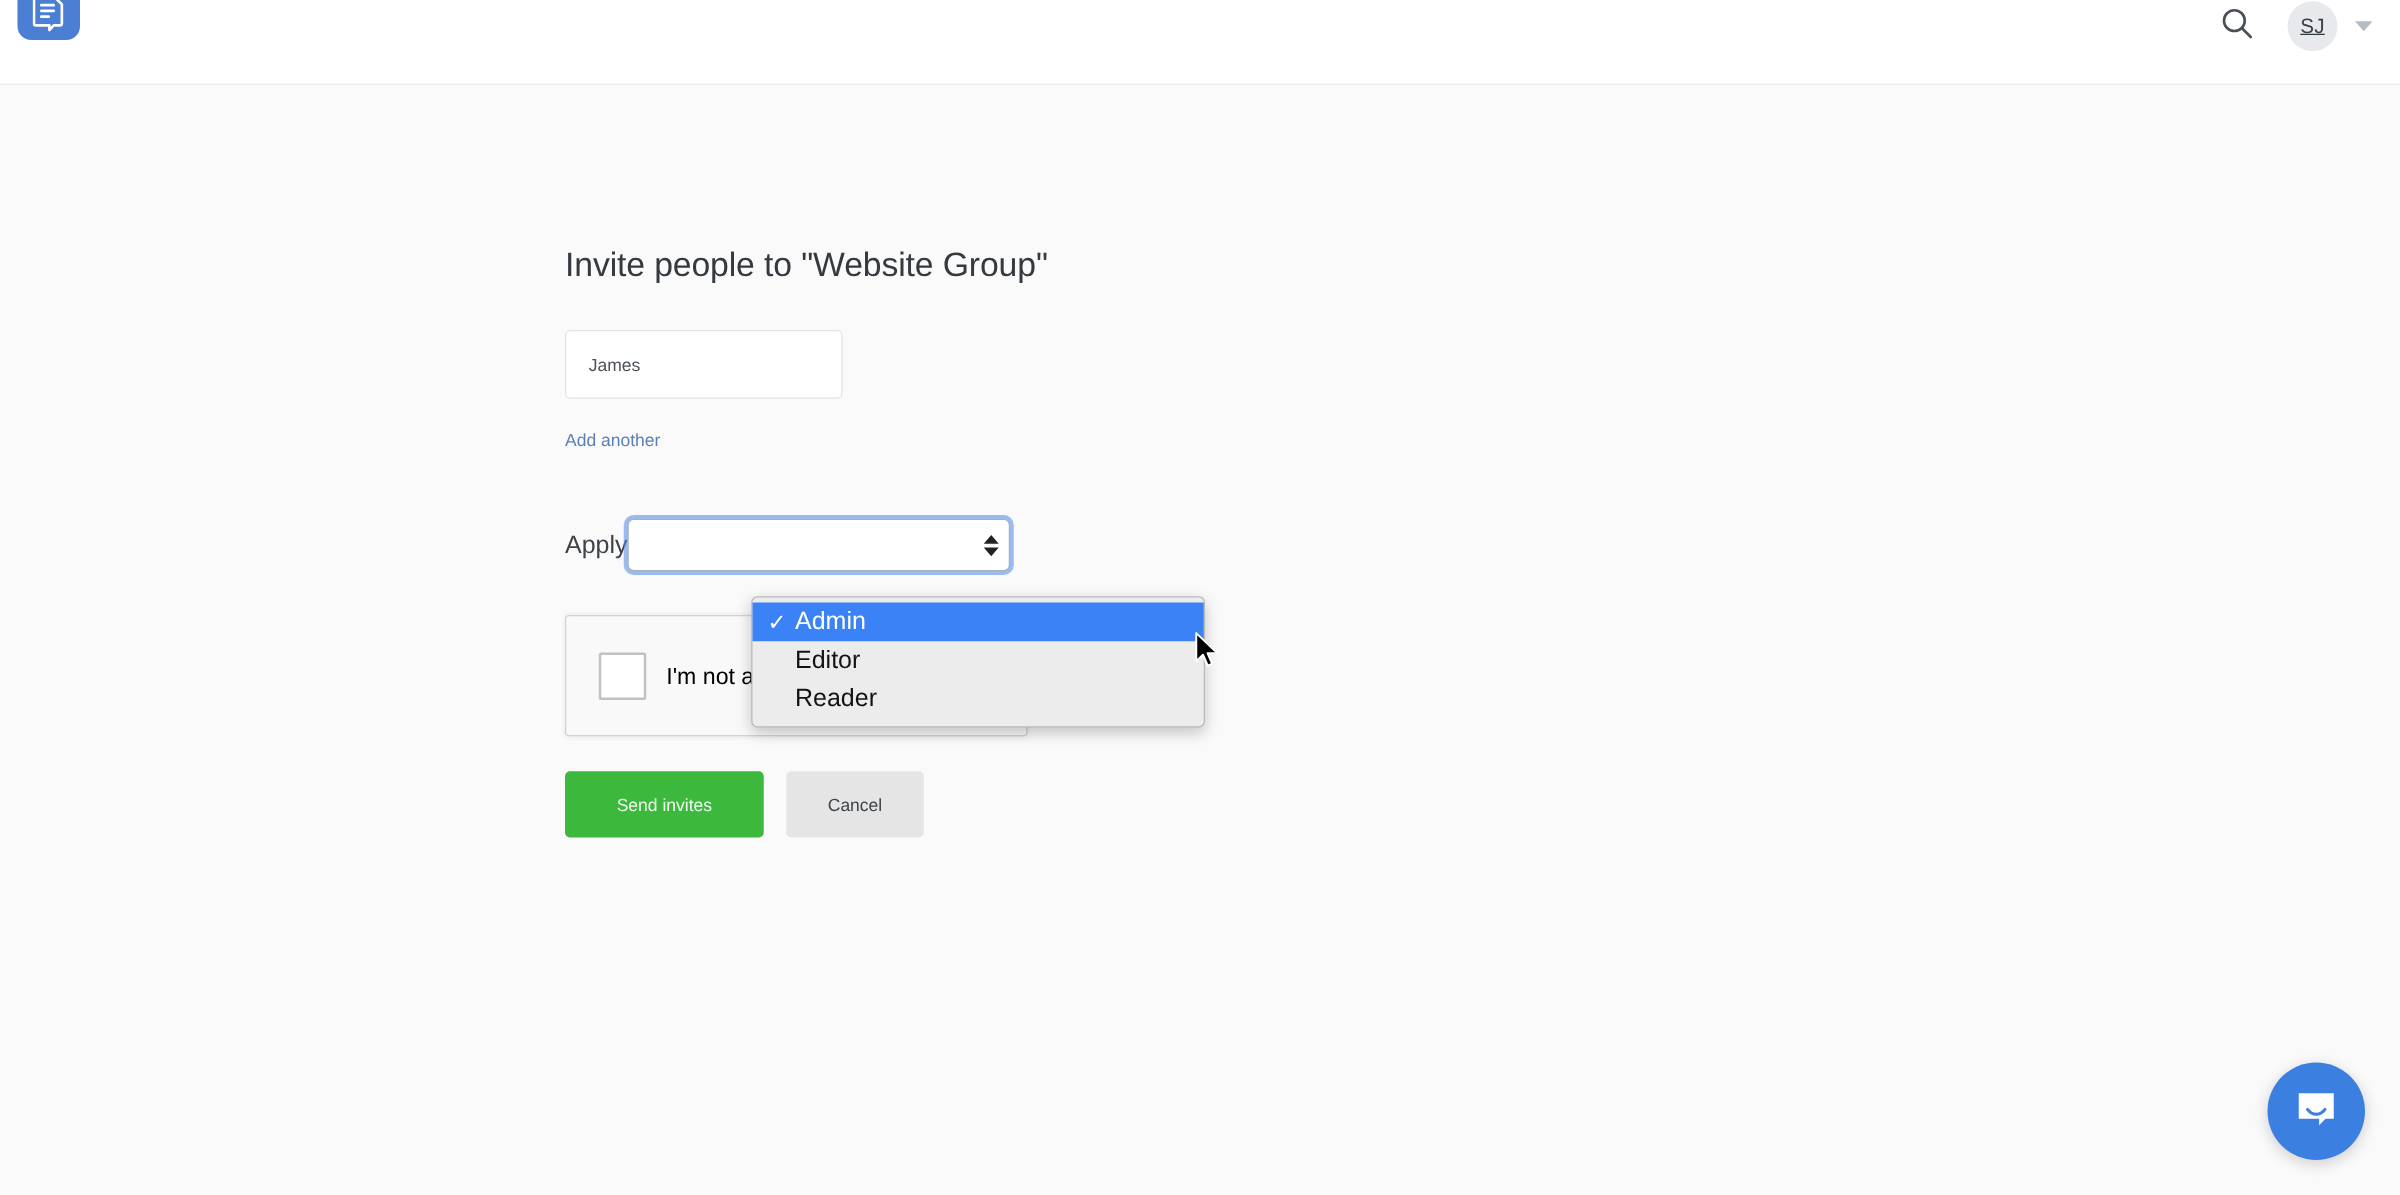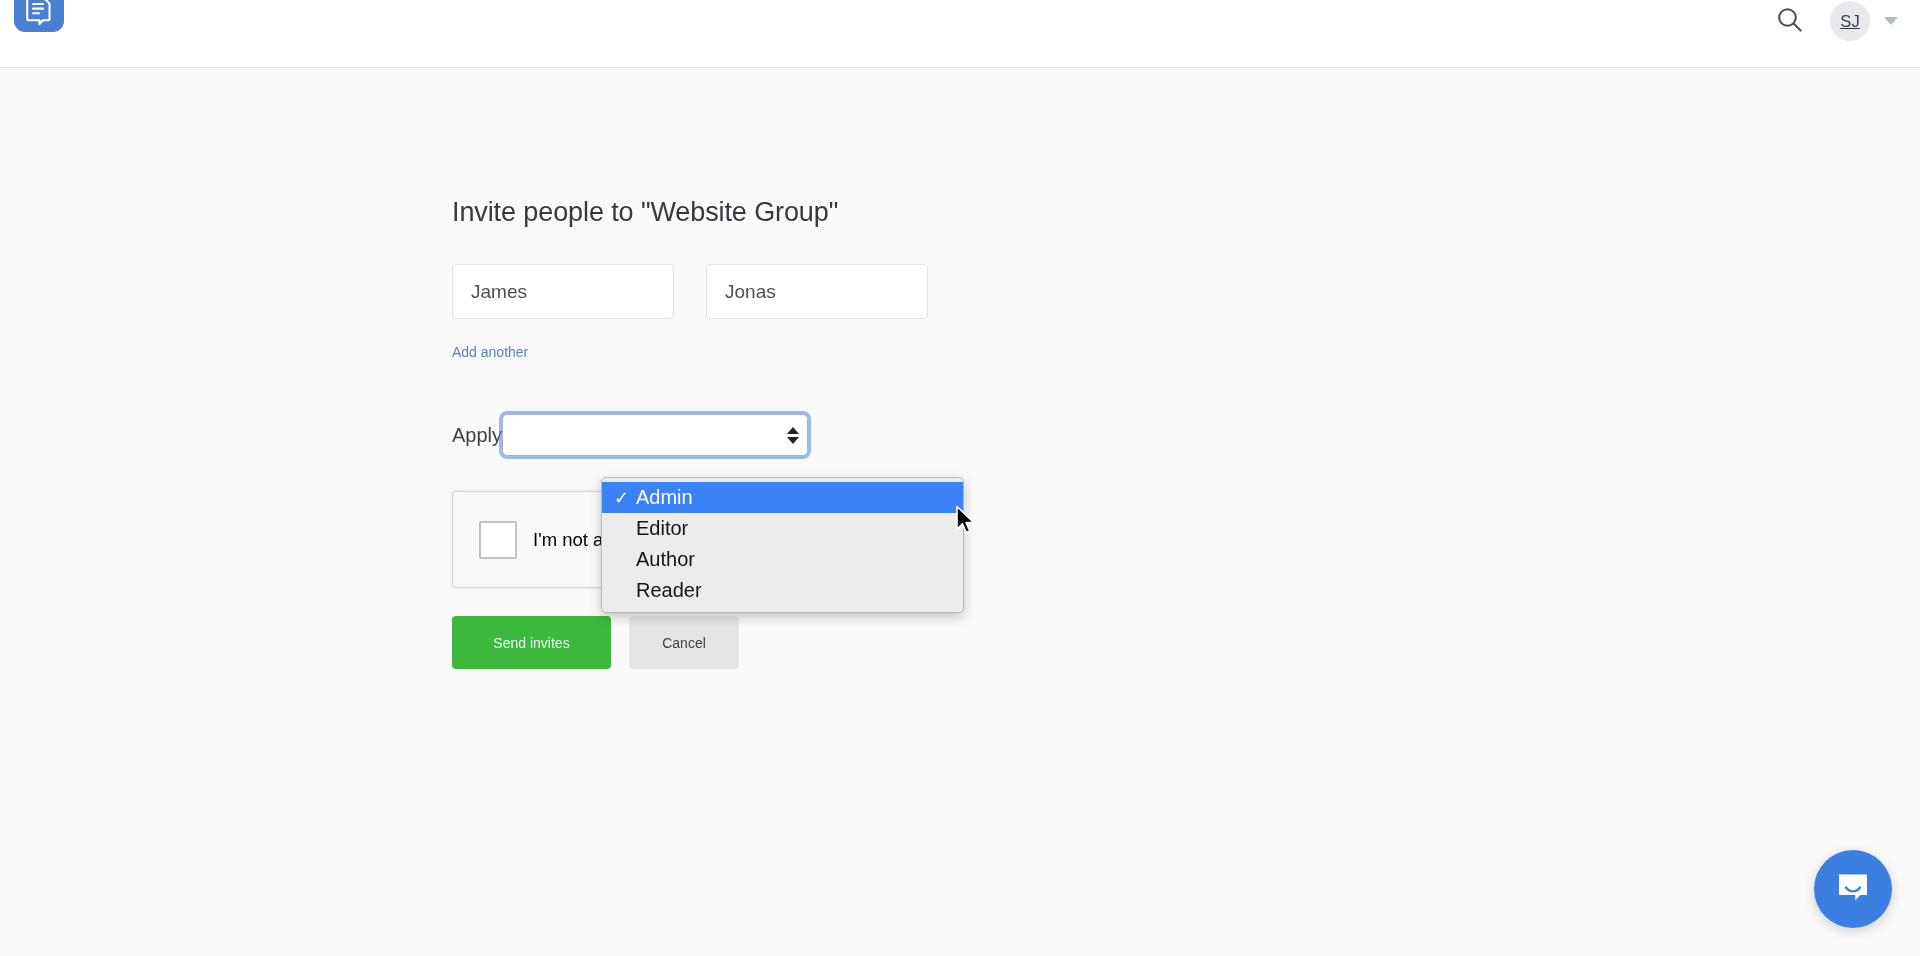--- a/index.html
+++ b/index.html
@@ -113,21 +113,21 @@
   }
   .field {
     height: 55px;
     border: 1px solid #dfe3e6;
     border-radius: 4px;
     background: #ffffff;
     box-sizing: border-box;
     display: flex;
     align-items: center;
     padding: 0 18px;
-    font-size: 19px;
+    font-size: 14px;
     color: #4a5057;
     overflow: hidden;
     white-space: nowrap;
   }
   .field-name { width: 222px; }
   .field-email { width: 303px; }
 
   .add-another {
     display: inline-block;
     margin-top: 25px;
@@ -365,21 +365,20 @@
     </div>
   </div>
 </div>
 
 <div class="content">
 
   <h1 class="page-title">Invite people to "Website Group"</h1>
 
   <div class="fields-row">
     <div class="field field-name" title="First name">James</div>
-    <div class="field field-name" title="Last name">Jonas</div>
   </div>
 
   <a class="add-another">Add another</a>
 
   <div class="role-row">
     <span class="role-label">Apply a role</span>
     <div class="select-box">
       <span class="spinner">
         <span class="up"></span>
         <span class="down"></span>
@@ -413,24 +412,20 @@
   <div class="option selected">
     <span class="check">✓</span>
     <span>Admin</span>
   </div>
   <div class="option">
     <span class="check">✓</span>
     <span>Editor</span>
   </div>
   <div class="option">
     <span class="check">✓</span>
-    <span>Author</span>
-  </div>
-  <div class="option">
-    <span class="check">✓</span>
     <span>Reader</span>
   </div>
 </div>
 
 <div class="cursor">
   <svg width="22" height="32" viewBox="0 0 22 32">
     <path d="M2 1.5 L2 24 L7.4 18.8 L11.2 27.6 L14.8 26 L11.1 17.6 L18.6 17.3 Z" fill="#000000" stroke="#ffffff" stroke-width="1.6" stroke-linejoin="round"></path>
   </svg>
 </div>
 

